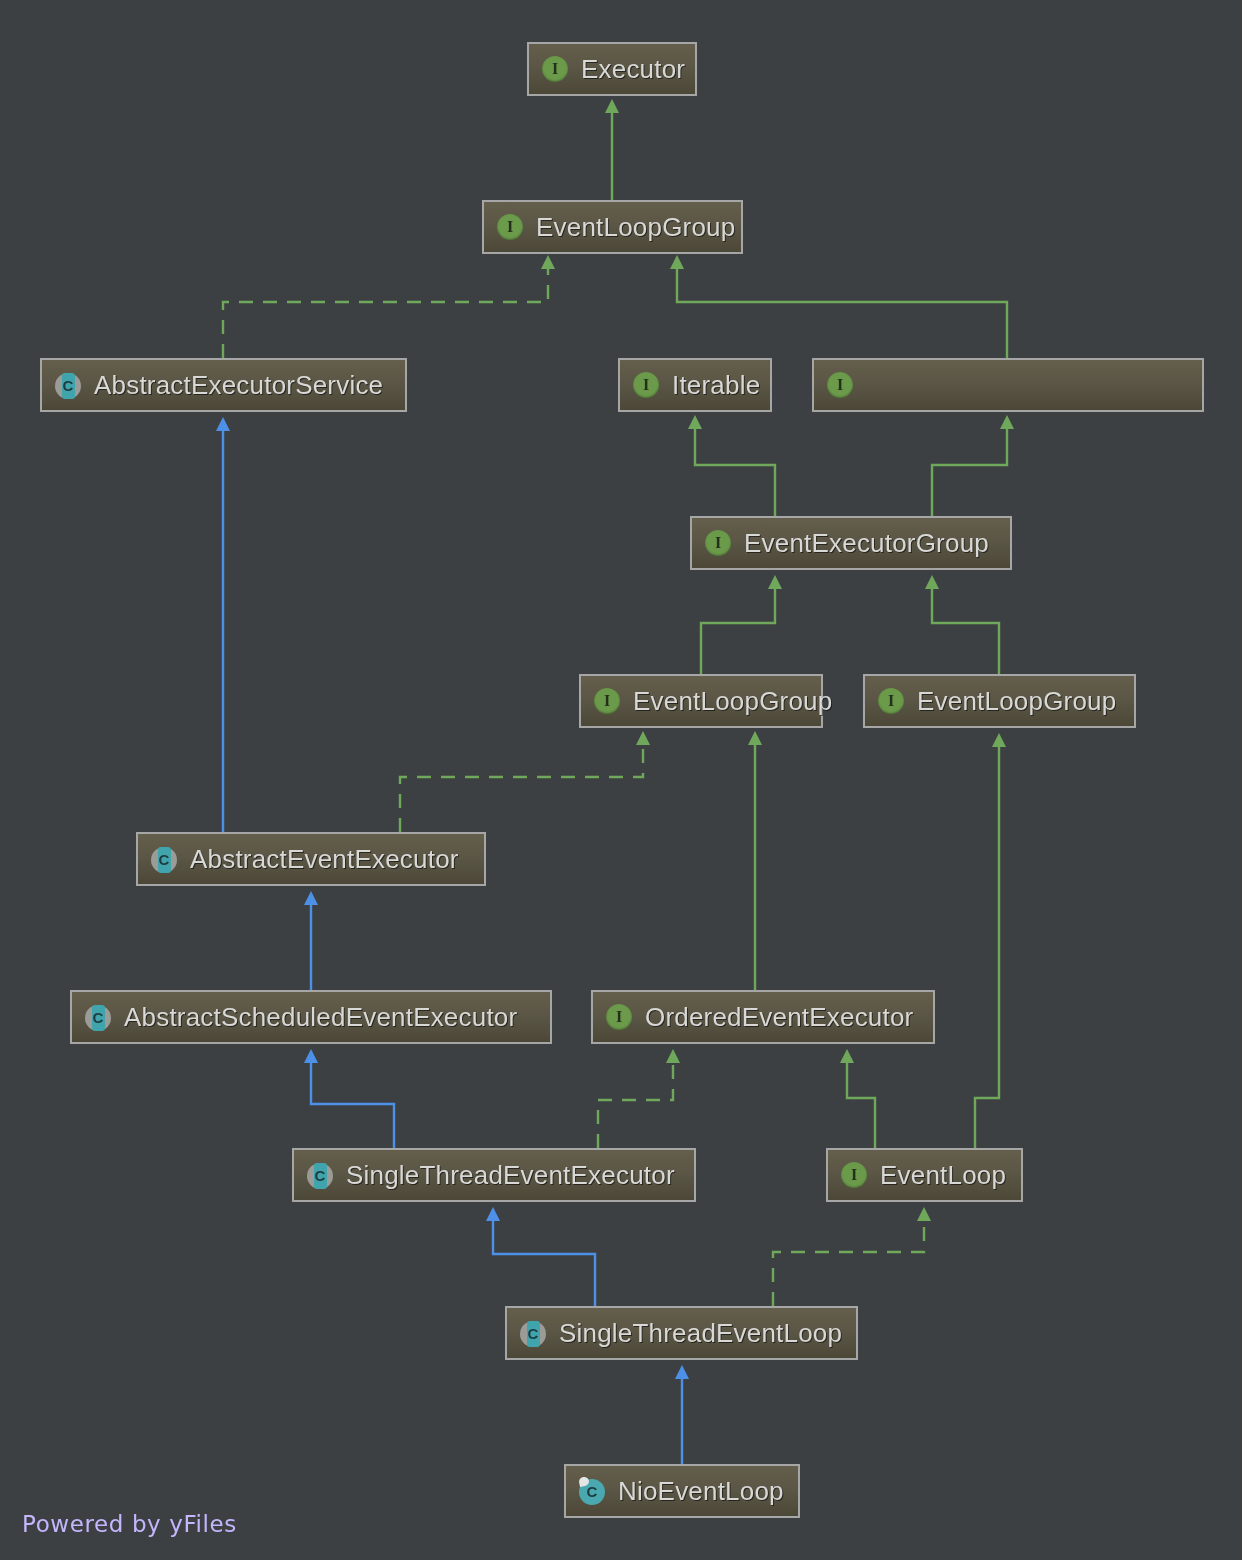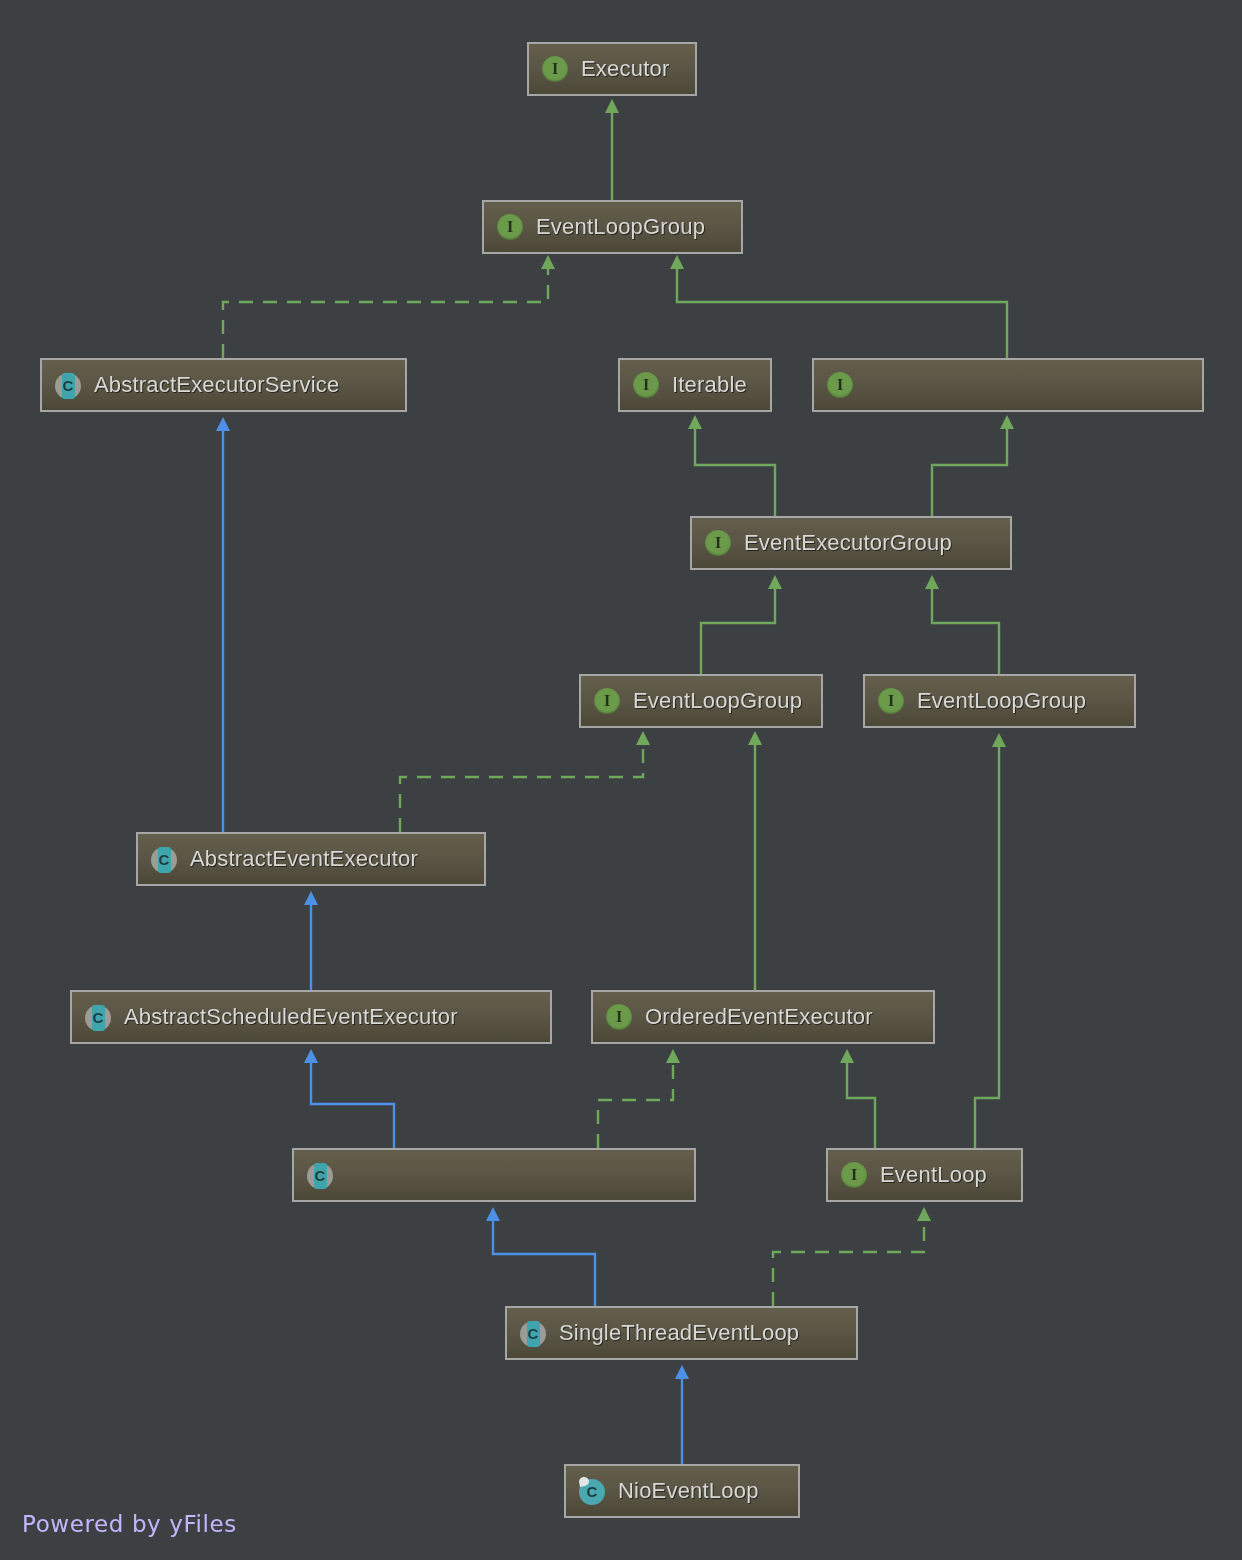--- a/index.html
+++ b/index.html
@@ -33,21 +33,21 @@
     box-sizing: border-box;
     display: flex;
     align-items: center;
     border: 2px solid #a6a6a6;
     background-image: linear-gradient(to bottom, #645e4c 0%, #5b5645 45%, #4c4838 100%);
     padding: 0 14px 0 11px;
     height: 54px;
     white-space: nowrap;
   }
   .node .label {
-    font-size: 22px;
+    font-size: 26px;
     color: #d8d8d6;
     letter-spacing: 0.2px;
     text-shadow: 1px 1px 0 rgba(0,0,0,0.55);
     margin-left: 11px;
     line-height: 1;
   }
   .icon {
     width: 30px;
     height: 30px;
     flex: 0 0 30px;
@@ -245,20 +245,21 @@
           <span class="glyph">I</span>
         </span>
         <span class="label">OrderedEventExecutor</span>
       </div>
       <div class="node" style="left: 292px; top: 1148px; width: 404px;">
         <span class="icon abstract">
           <span class="ring"></span>
           <span class="plate"></span>
           <span class="glyph">C</span>
         </span>
+        <span class="label">SingleThreadEventExecutor</span>
       </div>
       <div class="node" style="left: 826px; top: 1148px; width: 197px;">
         <span class="icon iface">
           <span class="disc"></span>
           <span class="glyph">I</span>
         </span>
         <span class="label">EventLoop</span>
       </div>
       <div class="node" style="left: 505px; top: 1306px; width: 353px;">
         <span class="icon abstract">

